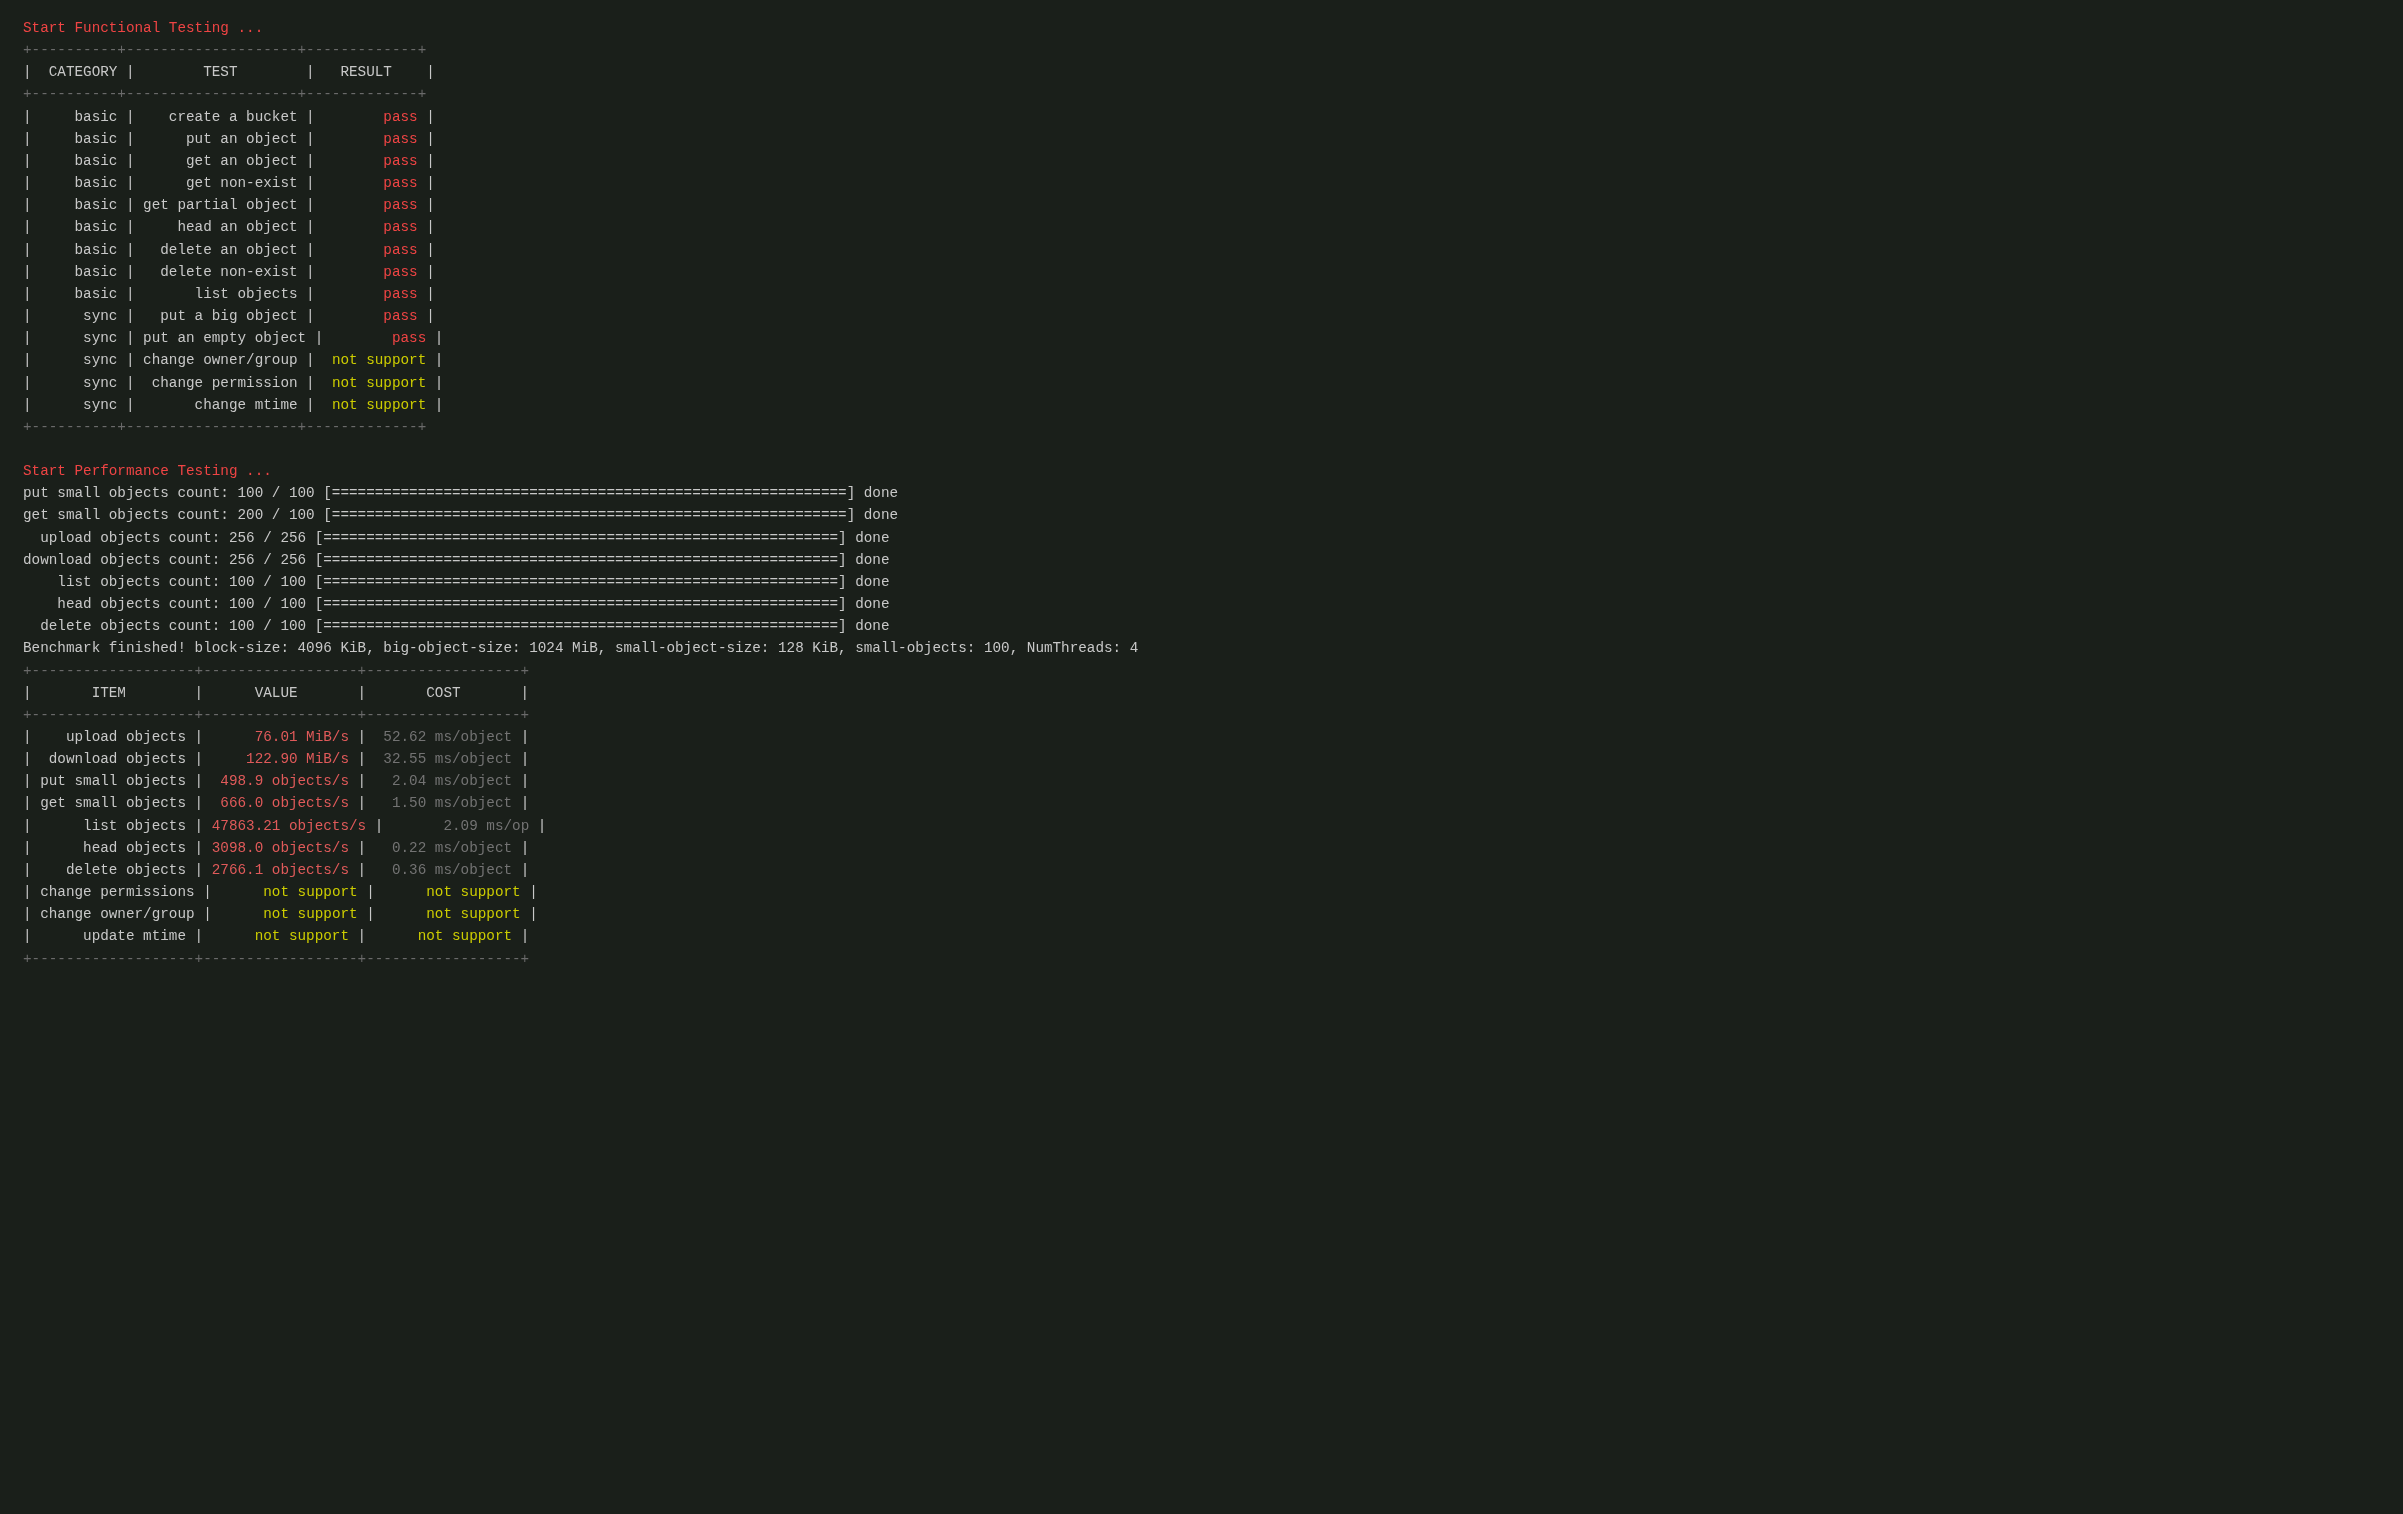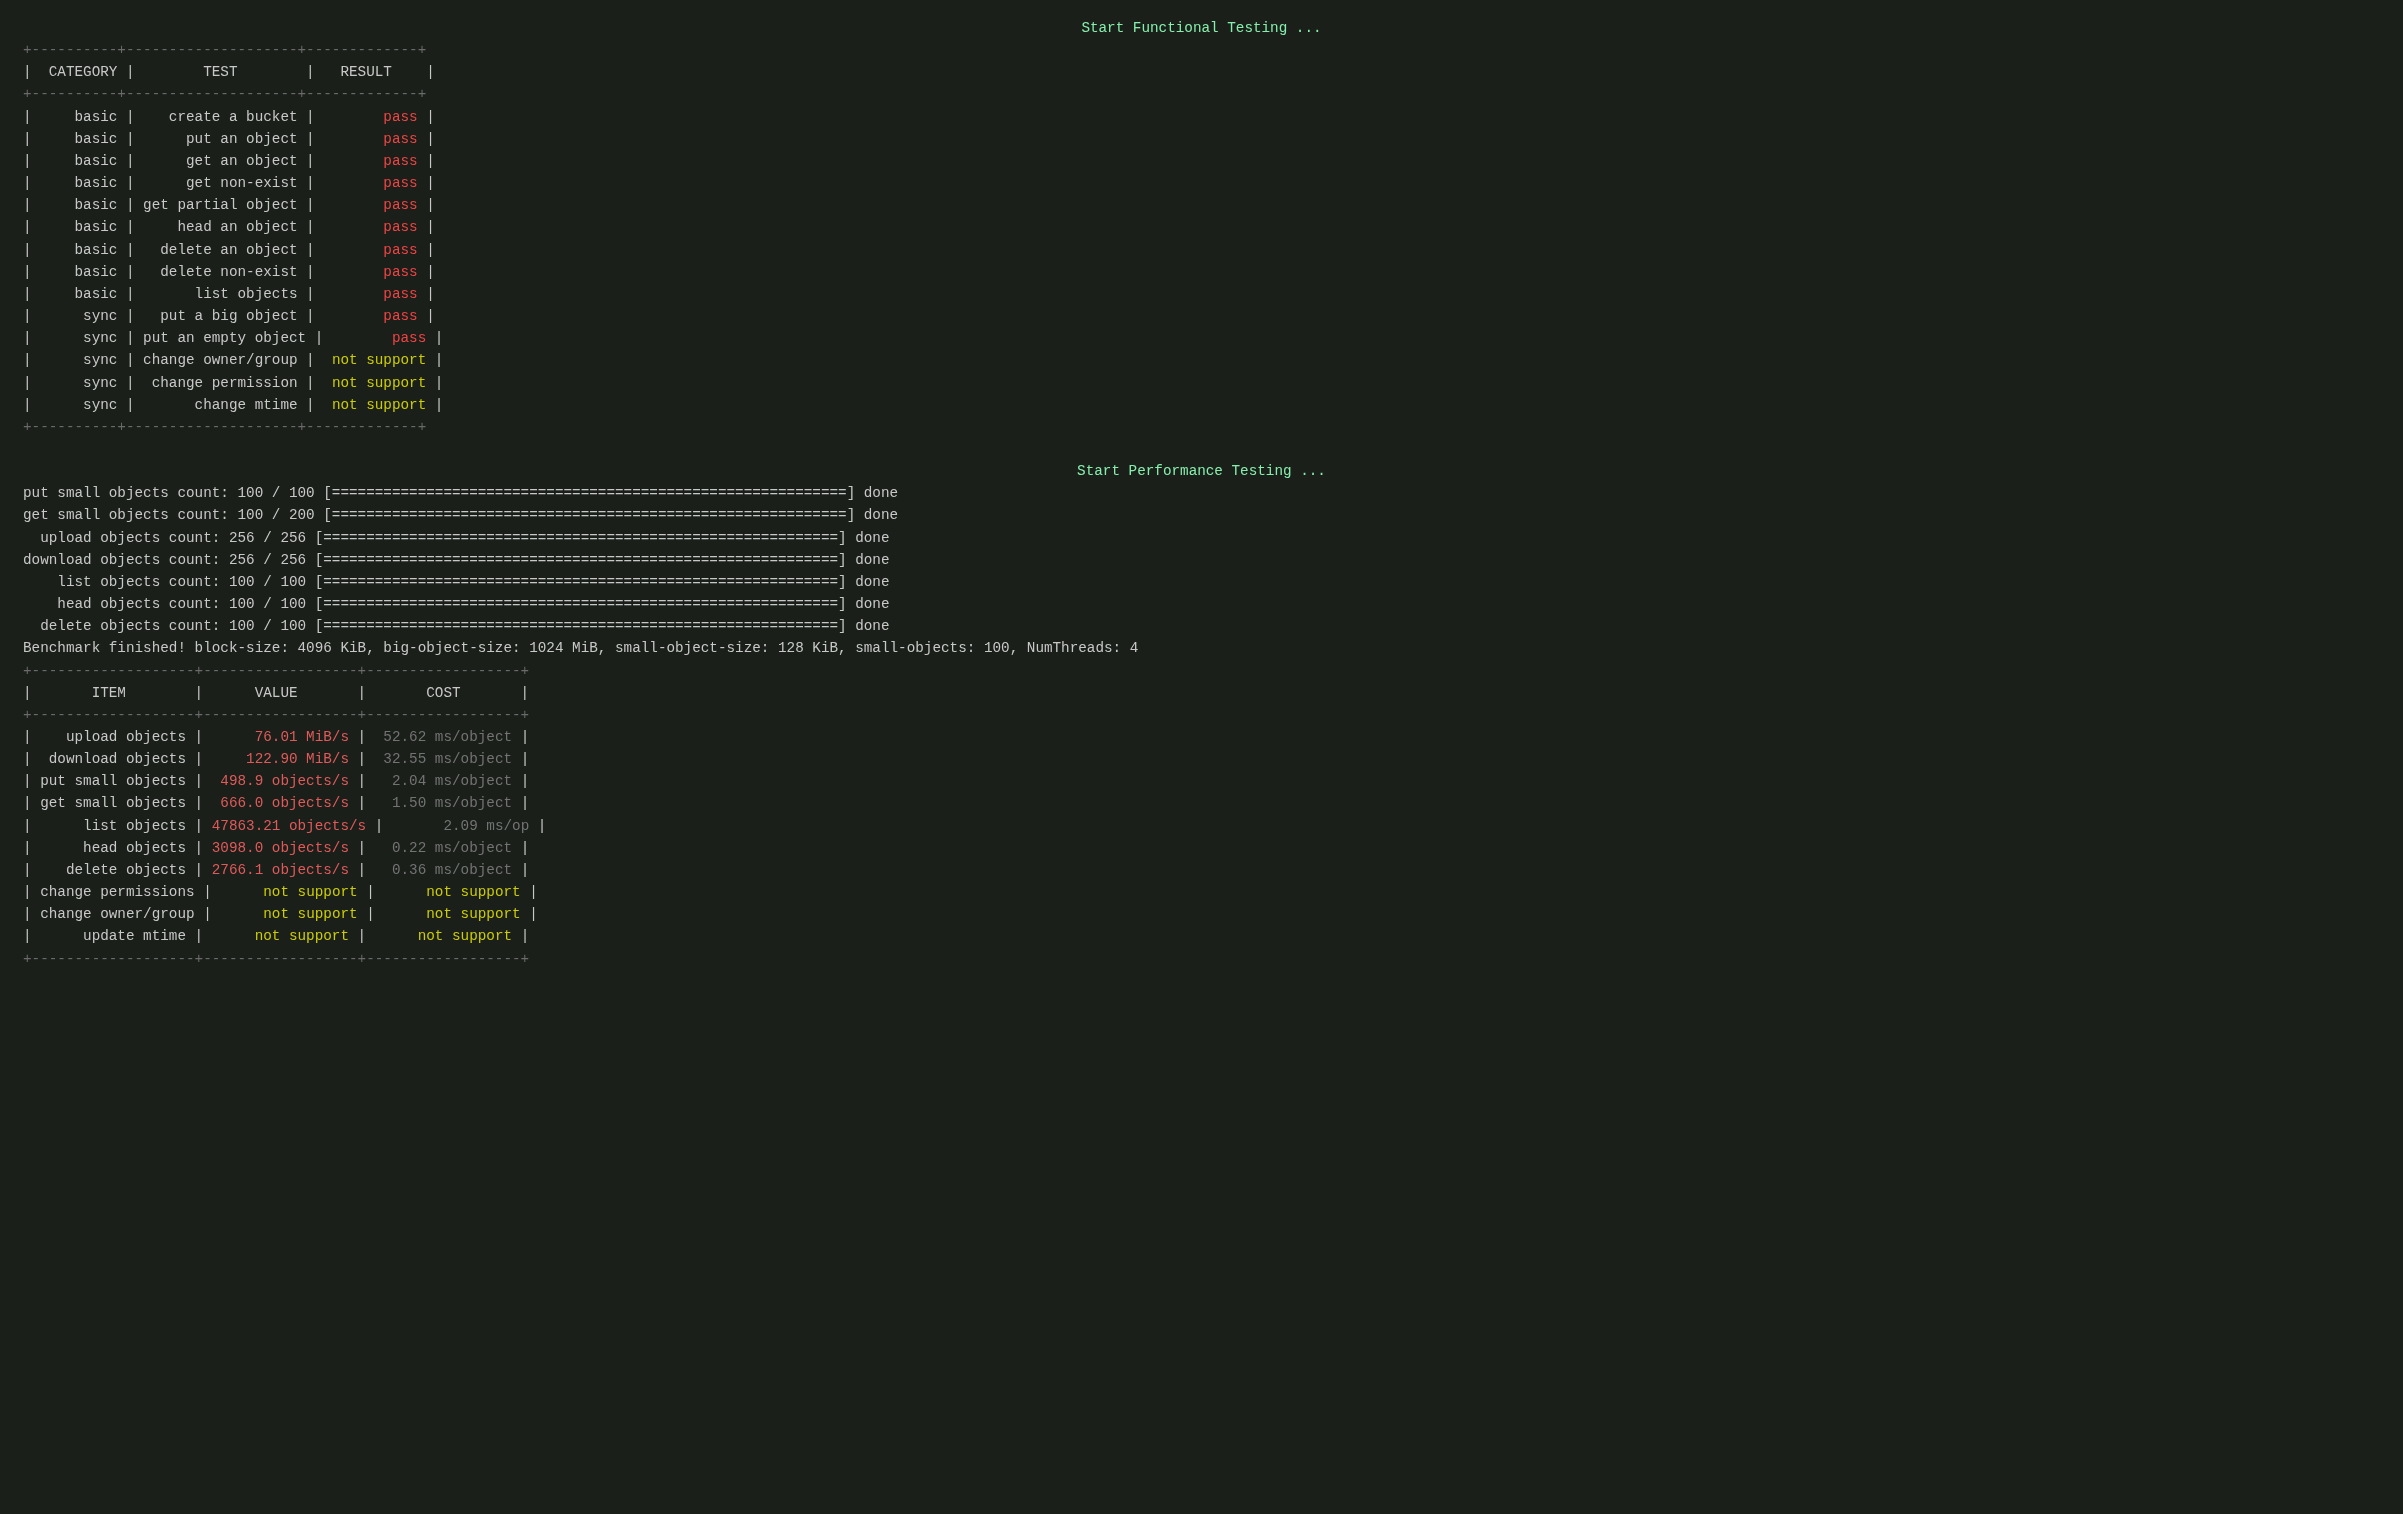--- a/index.html
+++ b/index.html
@@ -14,21 +14,21 @@
     .terminal {
       width: 100%;
     }
     .line {
       white-space: pre;
     }
     .pass { color: #ef4444; }
     .not-support { color: #cdcd00; text-align: right; }
     .value-red { color: #e05a5a; }
     .value-green { color: #737373; }
-    .section-title { color: #86efac; text-align: center; }
+    .section-title { color: #ef4444; }
     .separator { color: #6a6a6a; }
   </style>
 </head>
 <body>
 
 <div class="terminal">
 
   <div class="line section-title">Start Functional Testing ...</div>
   <div class="line separator">+----------+--------------------+-------------+</div>
   <div class="line" id="func-header">|  CATEGORY |        TEST        |   RESULT    |</div>
@@ -48,21 +48,21 @@
       <div class="line">|      sync | change owner/group |  <span class="not-support">not support</span> |</div>
       <div class="line">|      sync |  change permission |  <span class="not-support">not support</span> |</div>
       <div class="line">|      sync |       change mtime |  <span class="not-support">not support</span> |</div>
     </div>
   <div class="line separator">+----------+--------------------+-------------+</div>
   <div class="line">&nbsp;</div>
 
   <div class="line section-title">Start Performance Testing ...</div>
   <div id="progress-lines">
       <div class="line">put small objects count: 100 / 100 [============================================================] done</div>
-      <div class="line">get small objects count: 100 / 200 [============================================================] done</div>
+      <div class="line">get small objects count: 200 / 100 [============================================================] done</div>
       <div class="line">  upload objects count: 256 / 256 [============================================================] done</div>
       <div class="line">download objects count: 256 / 256 [============================================================] done</div>
       <div class="line">    list objects count: 100 / 100 [============================================================] done</div>
       <div class="line">    head objects count: 100 / 100 [============================================================] done</div>
       <div class="line">  delete objects count: 100 / 100 [============================================================] done</div>
     </div>
   <div class="line">Benchmark finished! block-size: 4096 KiB, big-object-size: 1024 MiB, small-object-size: 128 KiB, small-objects: 100, NumThreads: 4</div>
 
   <div class="line separator">+-------------------+------------------+------------------+</div>
   <div class="line" id="perf-header">|       ITEM        |      VALUE       |       COST       |</div>

